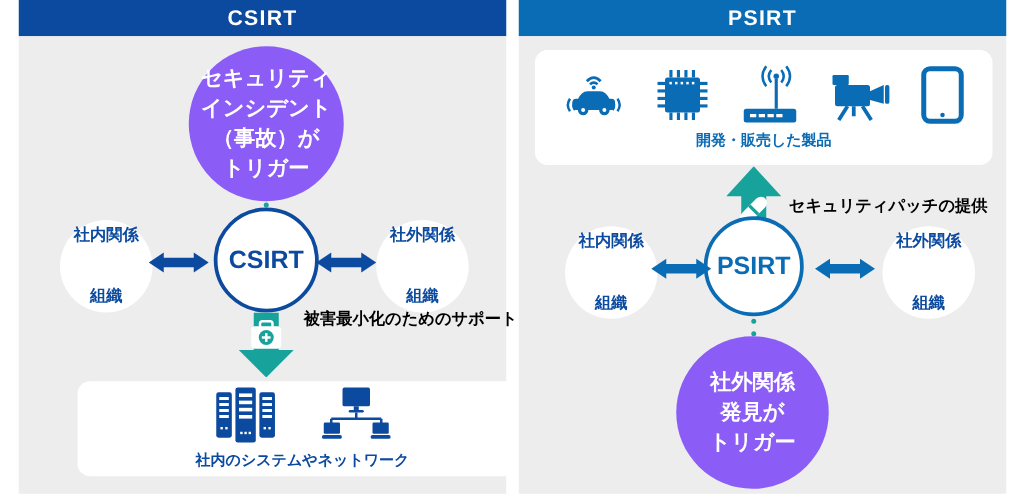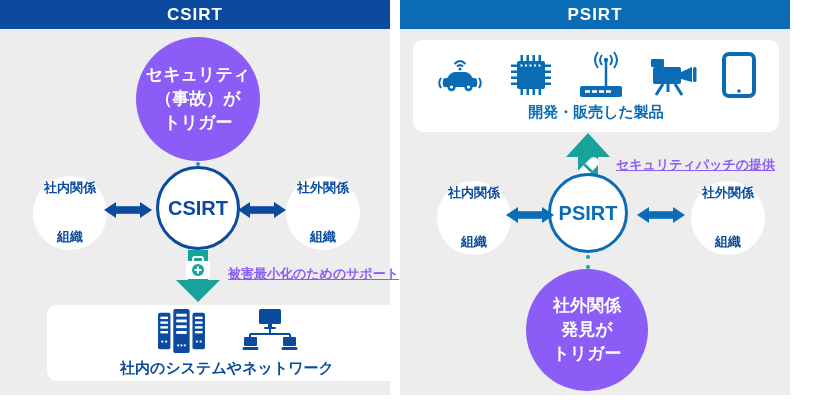--- a/index.html
+++ b/index.html
@@ -1,61 +1,62 @@
 <!DOCTYPE html>
 <html><head>
 <meta charset="utf-8">
 <style>
   * { margin:0; padding:0; box-sizing:border-box; }
   html,body { width:820px; height:400px; background:#ffffff;
     font-family:"Liberation Sans","DejaVu Sans",sans-serif; }
-  .wrap { width:820px; height:400px; display:flex; gap:10px; padding:0 0; }
+  .wrap { width:820px; height:400px; display:flex; gap:10px; padding:0 15px; }
   .panel { width:390px; height:395px; display:flex; flex-direction:column; }
   .panel-header { height:29px; display:flex; align-items:center; justify-content:center;
     color:#fff; font-size:17px; font-weight:bold; letter-spacing:1px; }
   .panel-header.csirt { background:#0b4a9e; }
   .panel-header.psirt { background:#0a6cb5; }
   .panel-body { position:relative; flex:1; background:#ededed; }
   .circle { position:absolute; border-radius:50%; display:flex; flex-direction:column;
     align-items:center; justify-content:center; text-align:center; }
   .teal-circle { background:#8b5cf6; color:#fff; font-weight:bold; font-size:17px; line-height:1.42; }
   .org-circle { background:#fff; color:#0b4a9e; font-weight:bold; font-size:13px; line-height:1.3;
     width:74px; height:74px;gap:32px; }
   .team-circle { background:#fff; font-weight:bold; }
   .team-circle.csirt { border:3px solid #0b4a9e; color:#0b4a9e; font-size:20px; }
   .team-circle.psirt { border:3px solid #0a6cb5; color:#0a6cb5; font-size:20px; }
   .dots { position:absolute; width:0; border-left:4px dotted #17a39b; }
   .dbl-arrow { position:absolute; width:48px; height:20px; }
   .dbl-arrow svg { fill:#0b4a9e; }
   .panel.right .dbl-arrow svg { fill:#0a6cb5; }
   .big-arrow { position:absolute; }
   .big-arrow svg { fill:#17a39b; }
-  .flow-label { position:absolute; color:#8b5cf6; font-weight:bold; font-size:13px; white-space:nowrap;text-decoration:underline; }
+  .flow-label { position:absolute; color:#000000; font-weight:bold; font-size:13px; white-space:nowrap; }
   .white-box { position:absolute; background:#fff; border-radius:10px; display:flex;
     flex-direction:column; align-items:center; justify-content:center; }
   .icon-row { display:flex; align-items:center; }
-  .box-label { font-weight:bold; font-size:15px; }
+  .box-label { font-weight:bold; font-size:12px; }
   .left-box-label { color:#0b4a9e; margin-top:5px; }
   .right-box-label { color:#0a6cb5; margin-top:3px; }
   .navy-icon { color:#0b4a9e; }
   .blue-icon { color:#0a6cb5; }
   svg { display:block; fill:currentColor; }
   .overlay-icon { position:absolute; }
 </style>
 </head>
 <body>
 
 <div class="wrap">
 
   <div class="panel left">
     <div class="panel-header csirt">CSIRT</div>
     <div class="panel-body">
 
       <div class="circle teal-circle" style="left:136px; top:8px; width:124px; height:124px;">
         <div>セキュリティ</div>
+        <div>インシデント</div>
         <div>（事故）が</div>
         <div>トリガー</div>
       </div>
 
       <div class="dots" style="left:196px; top:133px; height:13px;"></div>
 
       <div class="circle team-circle csirt" style="left:156px; top:137px; width:84px; height:84px;">
         <div>CSIRT</div>
       </div>
 
@@ -91,21 +92,21 @@
       </div>
       <div class="overlay-icon" style="left:185px; top:227px;">
         <svg width="26" height="26" viewBox="0 0 26 26">
           <rect x="8" y="1" width="10" height="6" rx="2" fill="none" stroke="#fff" stroke-width="2"></rect>
           <rect x="1" y="5" width="24" height="18" rx="3" fill="#fff"></rect>
           <circle cx="13" cy="14" r="6" fill="#17a39b"></circle>
           <rect x="12" y="10.5" width="2" height="7" fill="#fff"></rect>
           <rect x="9.5" y="13" width="7" height="2" fill="#fff"></rect>
         </svg>
       </div>
-      <div class="flow-label" style="left:228px; top:236px;">被害最小化のためのサポート</div>
+      <div class="flow-label" style="left:228px; top:217px;">被害最小化のためのサポート</div>
 
       <div class="white-box" style="left:14px; top:276px; width:360px; height:76px;margin-left:33px;">
         <div class="icon-row navy-icon" style="gap:36px;">
           <span>
             <svg width="50" height="46" viewBox="0 0 50 48">
               <rect x="1" y="5" width="13" height="38" rx="2"></rect>
               <rect x="17" y="1" width="17" height="46" rx="2"></rect>
               <rect x="37" y="5" width="13" height="38" rx="2"></rect>
               <g fill="#fff">
                 <rect x="3.5" y="9" width="8" height="2.5"></rect>

